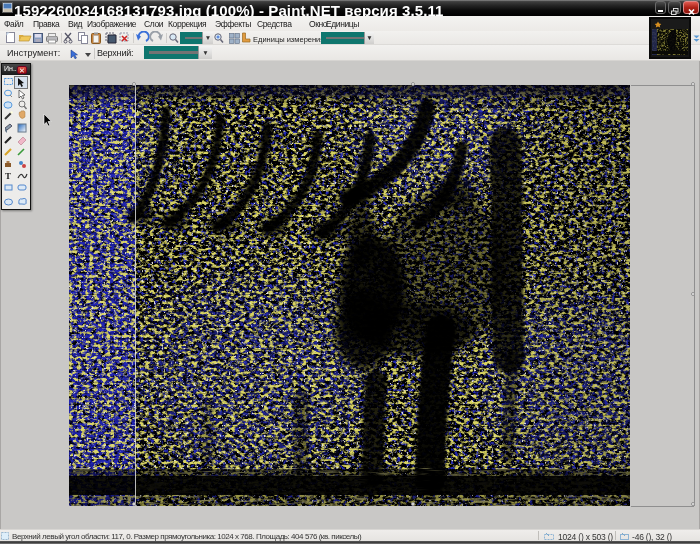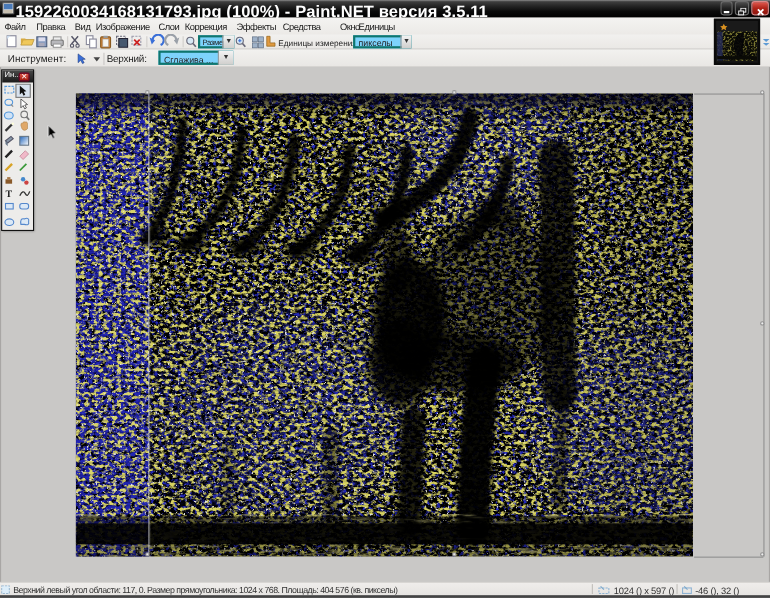--- a/index.html
+++ b/index.html
@@ -11,21 +11,21 @@
 #title{left:14px;top:2px;color:#fff;font-size:15px;font-weight:bold;letter-spacing:0.1px;white-space:nowrap}
 .winbtn{top:1px;height:13px;border-radius:3px;border:1px solid #6a6a6a;background:linear-gradient(#4e4e4e,#222 50%,#0c0c0c);color:#fff;text-align:center}
 #btnclose{left:683px;width:16px;border-color:#d88;background:linear-gradient(#e05a50,#b02318 50%,#8d140c)}
 
 #menubar{left:0;top:16px;width:700px;height:15px;background:linear-gradient(#f4f3f1,#eceae7)}
 .mi{position:absolute;top:19px;font-size:8.5px;color:#1a1a1a;white-space:nowrap;letter-spacing:-0.4px}
 
 #tb1{left:0;top:31px;width:700px;height:14px;background:linear-gradient(#f2f1ef,#eae8e5);border-bottom:1px solid #dddbd8}
 #tb2{left:0;top:45px;width:700px;height:16px;background:linear-gradient(#f2f1ef,#e9e7e4);border-bottom:1px solid #d6d4d1}
 .tlabel{position:absolute;font-size:8px;color:#222;white-space:nowrap;letter-spacing:-0.15px}
-.combo{position:absolute;background:#7dd3fc;border:2px solid #0f766e;font-size:8px;color:#222;overflow:hidden;white-space:nowrap}
+.combo{position:absolute;background:#737373;border:5px solid #0f766e;font-size:8px;color:#222;overflow:hidden;white-space:nowrap}
 .cbtn{position:absolute;background:linear-gradient(#f4f4f4,#cfcecc);border-left:1px solid #9a9a9a;color:#333}
 
 #canvas{left:0;top:61px;width:700px;height:468px;background:#c9c8c6;overflow:hidden}
 
 #status{left:0;top:529px;width:700px;height:12px;background:linear-gradient(#efedeb,#e6e4e1);border-top:1px solid #d8d6d3}
 .st{position:absolute;font-size:8px;color:#333;white-space:nowrap;letter-spacing:-0.45px}
 #bottomedge{left:0;top:541px;width:700px;height:3px;background:linear-gradient(#5a5a5a,#3a3a3a 60%,#8a8a8a)}
 
 .selline{position:absolute;background:#8f8f8f}
 .handle{position:absolute;width:4px;height:4px;border-radius:50%;background:#eee;border:1px solid #909090}
@@ -305,21 +305,21 @@
 <div id="status" class="abs"></div>
 <svg class="abs" style="left:1px;top:532px" width="9" height="8">
     <rect x="0.5" y="0.5" width="7" height="7" fill="#ddeefa" stroke="#9ab8d0" stroke-dasharray="2 1"></rect>
   </svg>
 <div class="st" style="left:12px;top:532px">Верхний левый угол области: 117, 0. Размер прямоугольника: 1024 x 768. Площадь: 404 576 (кв. пикселы)</div>
 <div class="abs" style="left:538px;top:531px;width:1px;height:9px;background:#c0beba"></div>
 <svg class="abs" style="left:543px;top:532px" width="13" height="9">
     <rect x="1.5" y="2.5" width="9" height="5" fill="none" stroke="#8fb4d4" stroke-dasharray="2 1"></rect>
     <path d="M3,1 L6,4" stroke="#7aa8cc"></path>
   </svg>
-<div class="st" style="left:558px;top:532px;font-size:8.5px;letter-spacing:-0.2px">1024 () x 597 ()</div>
+<div class="st" style="left:558px;top:532px;font-size:8.5px;letter-spacing:-0.2px">1024 () x 503 ()</div>
 <div class="abs" style="left:615px;top:531px;width:1px;height:9px;background:#c0beba"></div>
 <svg class="abs" style="left:619px;top:532px" width="11" height="9">
     <rect x="1.5" y="2.5" width="8" height="5" fill="none" stroke="#8fb4d4"></rect>
     <path d="M3,1 L6,4" stroke="#7aa8cc"></path>
   </svg>
 <div class="st" style="left:632px;top:532px;font-size:8.5px;letter-spacing:-0.2px">-46 (), 32 ()</div>
 <div id="bottomedge" class="abs"></div>
 
 <div class="abs" style="left:649px;top:17px;width:42px;height:42px;background:#151515;border:2px solid #0a0a0a">
  <svg width="38" height="38">

